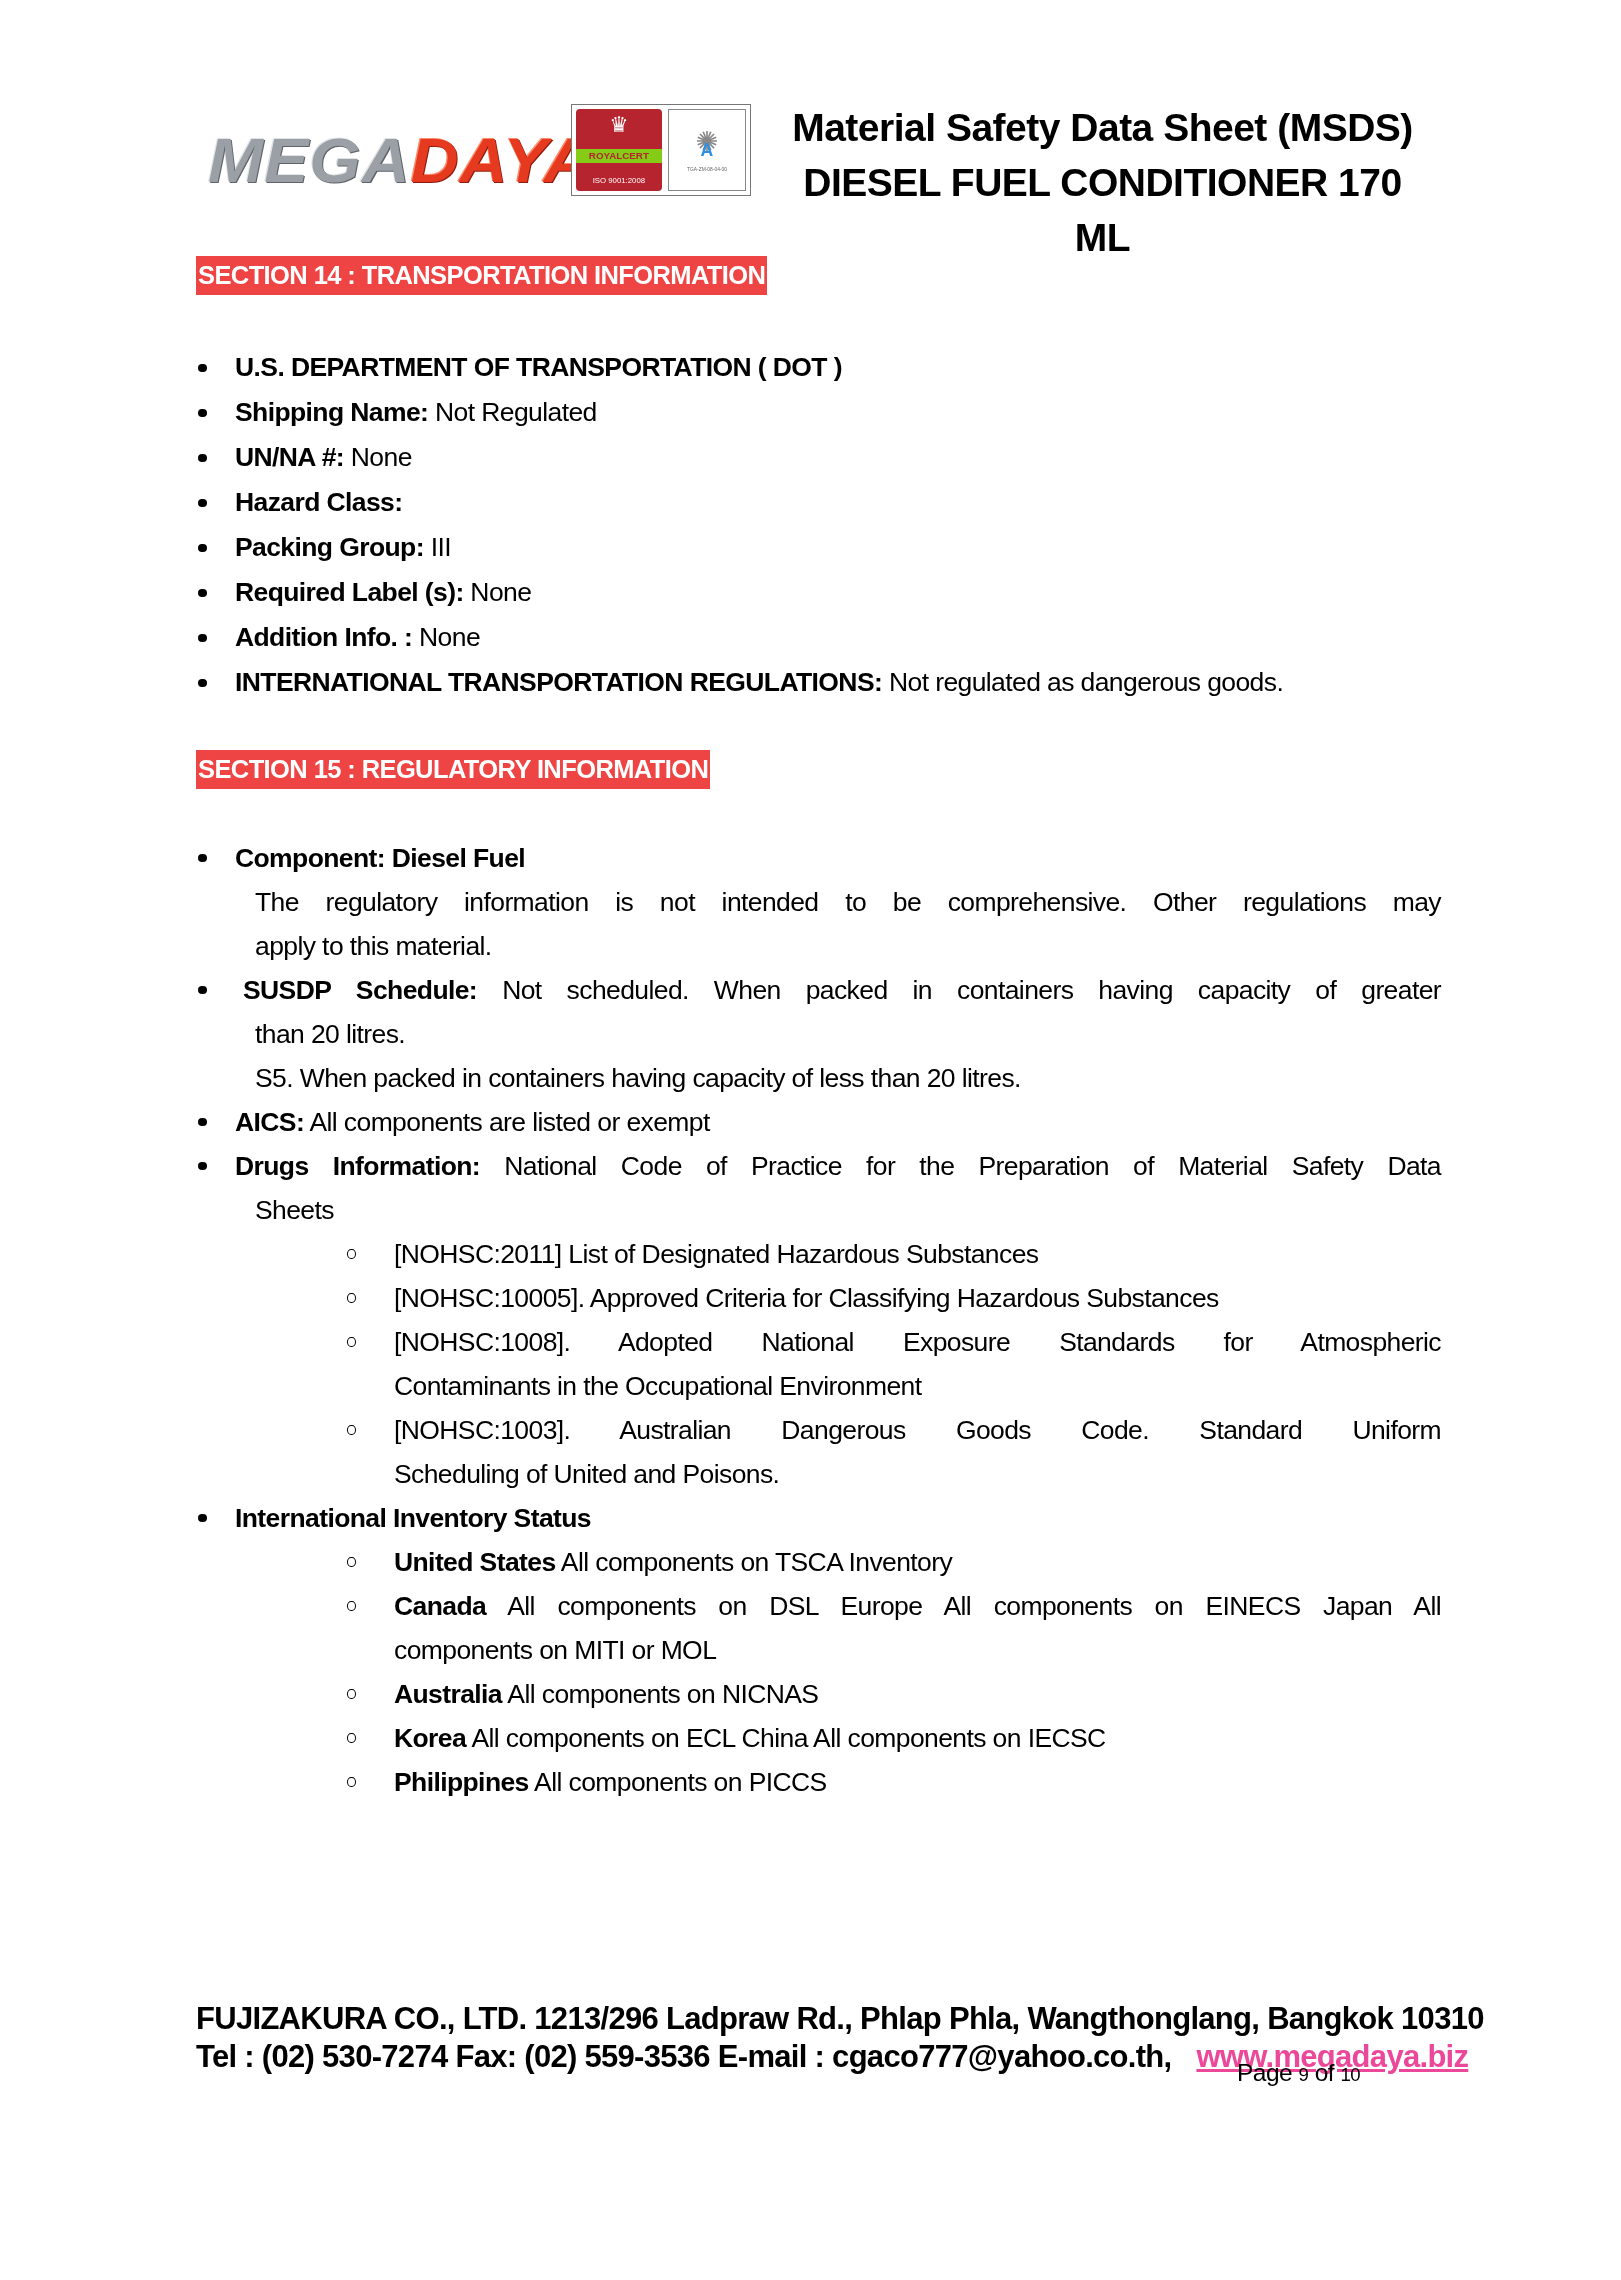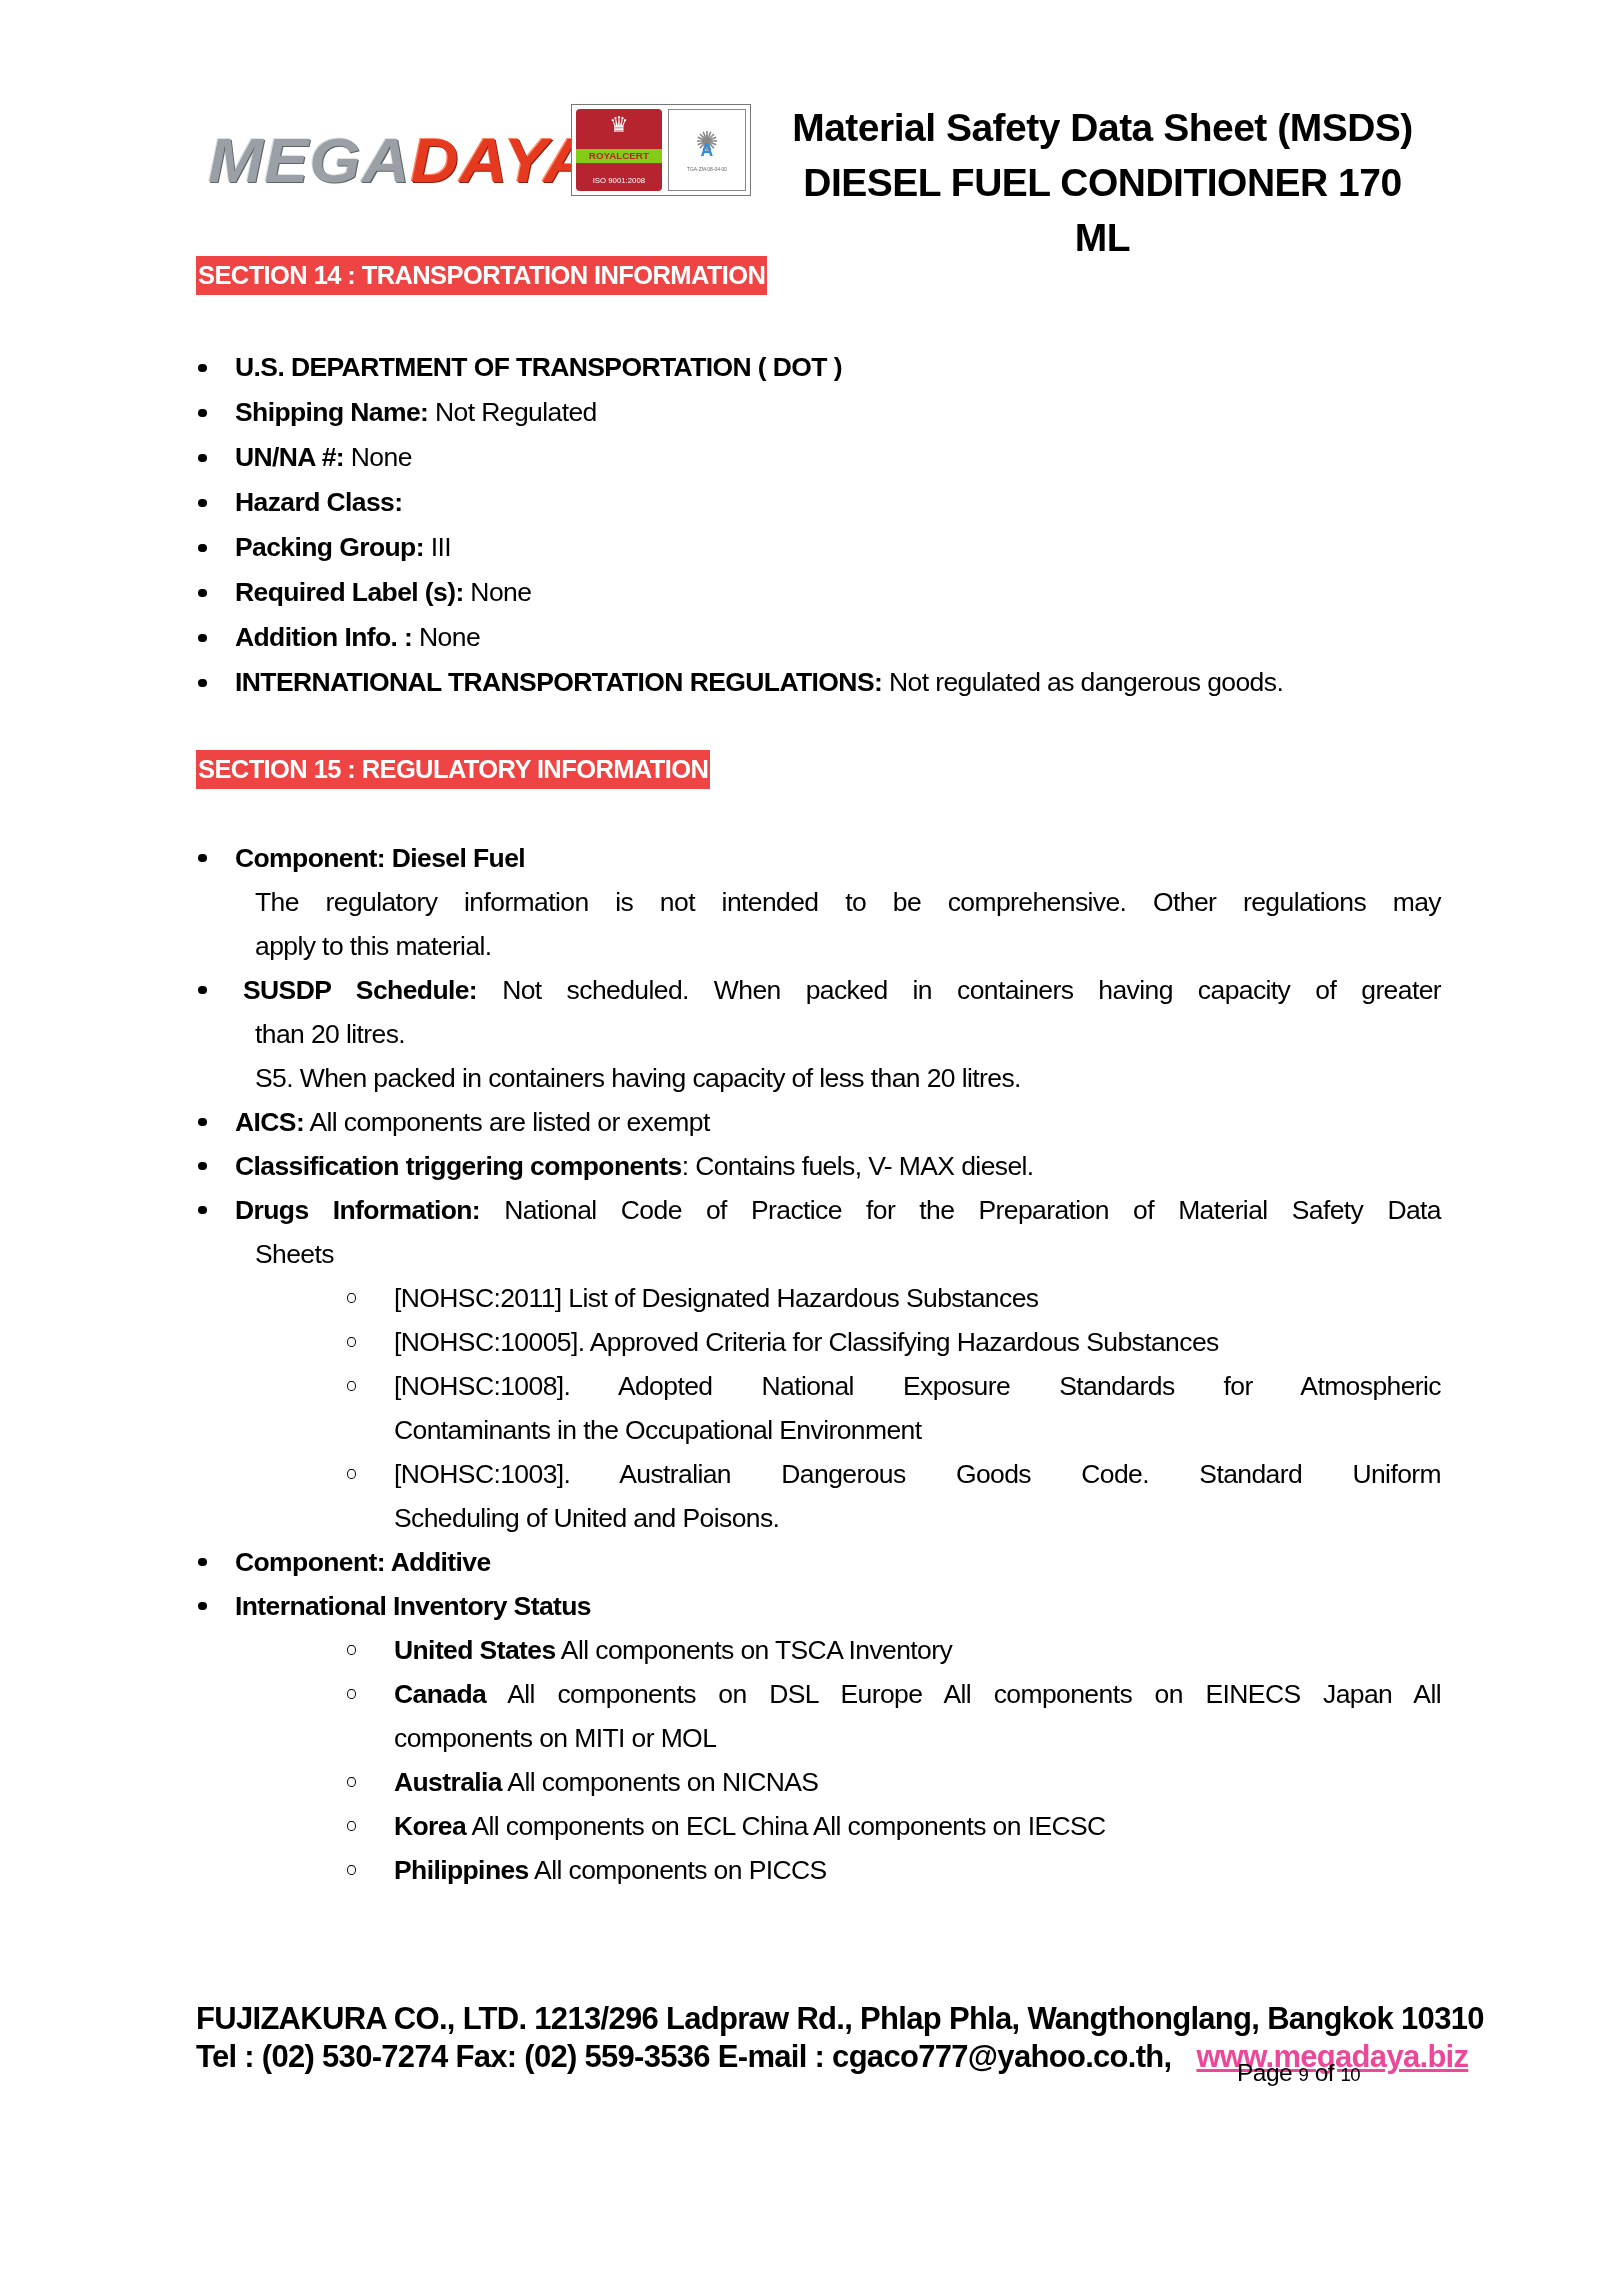--- a/index.html
+++ b/index.html
@@ -109,33 +109,31 @@
   <div class="li"><b>Component: Diesel Fuel</b></div>
   <div class="cont justify-last">The regulatory information is not intended to be comprehensive. Other regulations may</div>
   <div class="cont">apply to this material.</div>
 
   <div class="li justify-last" style="padding-left:47px"><b>SUSDP Schedule:</b><span> Not scheduled. When packed in containers having capacity of greater</span></div>
   <div class="cont">than 20 litres.</div>
   <div class="cont">S5. When packed in containers having capacity of less than 20 litres.</div>
 
   <div class="li"><b>AICS:</b><span> All components are listed or exempt</span></div>
 
-  <div class="li"><b>Classification triggering components</b><span>: Contains fuels, V- MAX diesel.</span></div>
 
   <div class="li justify-last"><b>Drugs Information:</b><span> National Code of Practice for the Preparation of Material Safety Data</span></div>
   <div class="cont">Sheets</div>
 
   <div class="sub">[NOHSC:2011] List of Designated Hazardous Substances</div>
   <div class="sub">[NOHSC:10005]. Approved Criteria for Classifying Hazardous Substances</div>
   <div class="sub justify-last">[NOHSC:1008]. Adopted National Exposure Standards for Atmospheric</div>
   <div class="sub-cont">Contaminants in the Occupational Environment</div>
   <div class="sub justify-last">[NOHSC:1003]. Australian Dangerous Goods Code. Standard Uniform</div>
   <div class="sub-cont">Scheduling of United and Poisons.</div>
 
-  <div class="li"><b>Component: Additive</b></div>
   <div class="li"><b>International Inventory Status</b></div>
 
   <div class="sub"><b>United States</b><span> All components on TSCA Inventory</span></div>
   <div class="sub justify-last"><b>Canada</b><span> All components on DSL Europe All components on EINECS Japan All</span></div>
   <div class="sub-cont">components on MITI or MOL</div>
   <div class="sub"><b>Australia</b><span> All components on NICNAS</span></div>
   <div class="sub"><b>Korea</b><span> All components on ECL China All components on IECSC</span></div>
   <div class="sub"><b>Philippines</b><span> All components on PICCS</span></div>
 </div>
 

